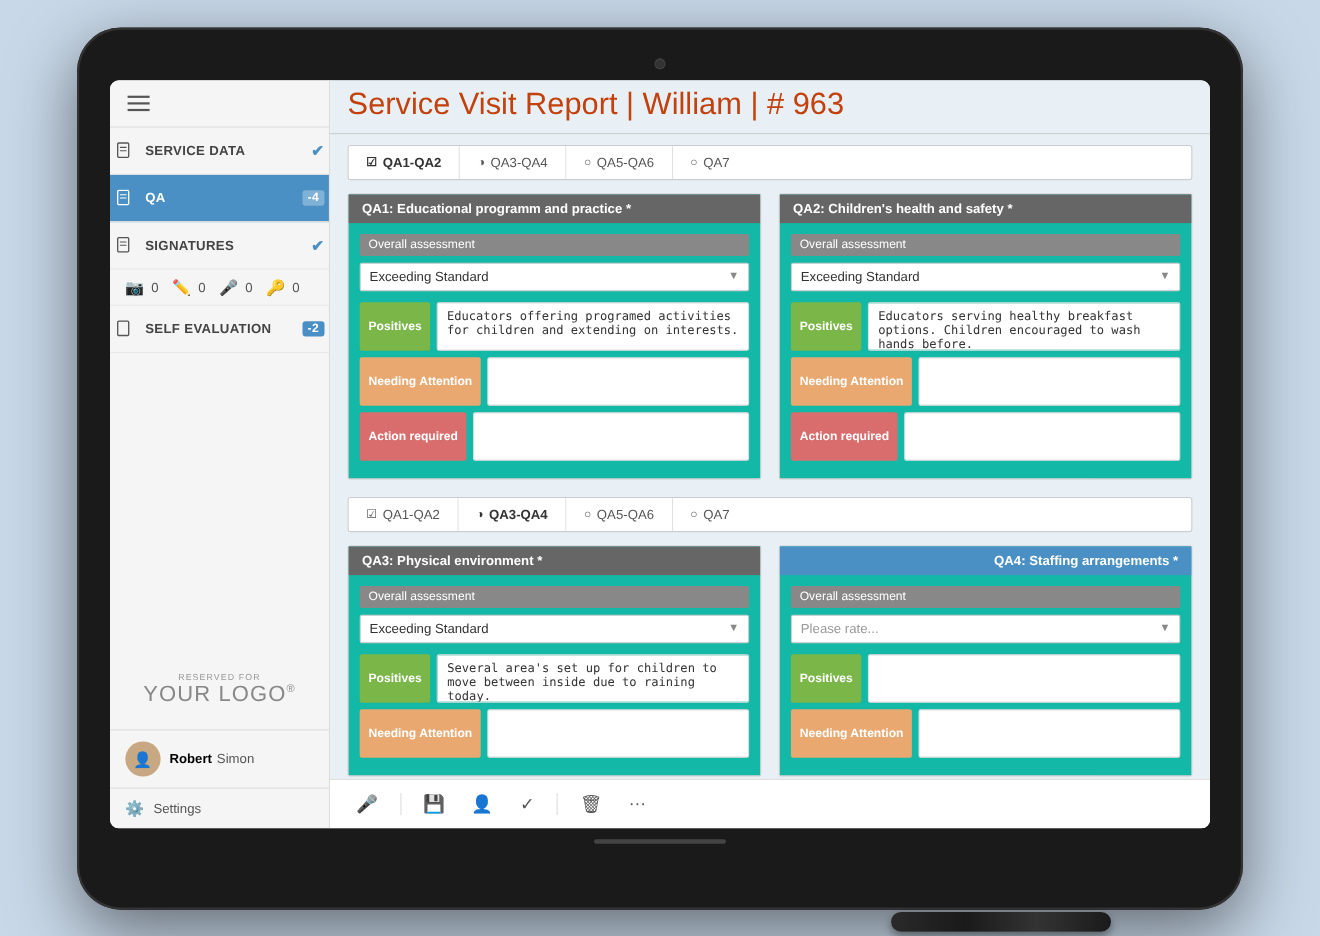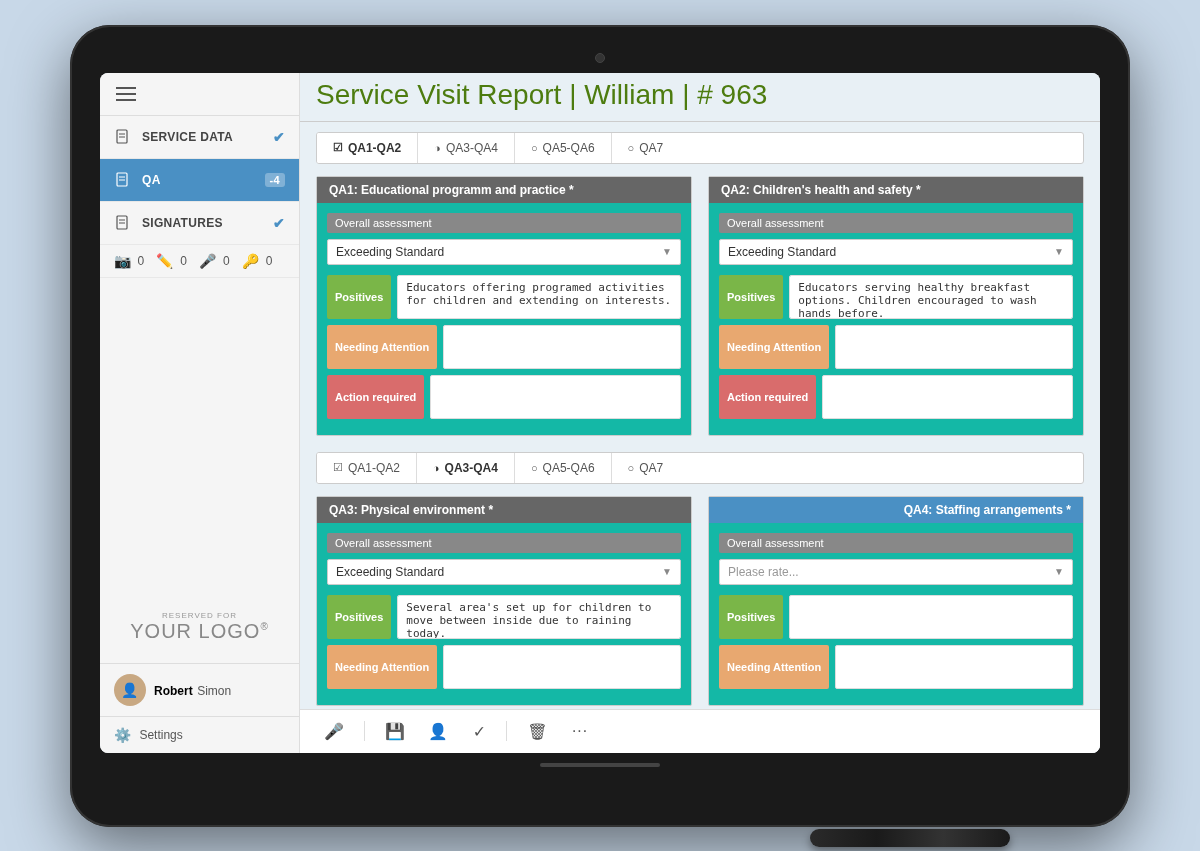--- a/index.html
+++ b/index.html
@@ -74,21 +74,21 @@
       background: #555;
     }
 
     .sidebar-nav {
       flex: 1;
     }
 
     .nav-item {
       display: flex;
       align-items: center;
-      padding: 12px 14px;
+      padding: 12px 4px;
       border-bottom: 1px solid #e8e8e8;
       cursor: pointer;
       font-size: 12px;
       font-weight: 600;
       color: #444;
       text-transform: uppercase;
       letter-spacing: 0.3px;
     }
 
     .nav-item.active {
@@ -235,21 +235,21 @@
     }
 
     .app-header strong {
       font-weight: 700;
     }
 
     .page-title {
       padding: 6px 16px 10px;
       font-size: 28px;
       font-weight: 300;
-      color: #4d7c0f;
+      color: #c2410c;
       border-bottom: 1px solid #ccc;
     }
 
     .content-area {
       flex: 1;
       overflow-y: auto;
       padding: 10px 16px;
     }
 
     
@@ -513,20 +513,29 @@
             <div class="nav-sub-icon-item">
               <span class="sub-icon-symbol">🎤</span>
               <span>0</span>
             </div>
             <div class="nav-sub-icon-item">
               <span class="sub-icon-symbol">🔑</span>
               <span>0</span>
             </div>
           </div>
 
+          <div class="nav-item">
+            <div class="nav-icon">
+              <svg width="16" height="16" viewBox="0 0 16 16">
+                  <rect x="2" y="1" width="10" height="13" rx="1" fill="none" stroke="#555" stroke-width="1.2"></rect>
+                </svg>
+            </div>
+            <span>SELF EVALUATION</span>
+            <span class="nav-badge">-2</span>
+          </div>
         </div>
 
         <div class="sidebar-logo">
           <div class="reserved-text">RESERVED FOR</div>
           <div class="logo-text">
             <span>YOUR LOGO</span><span class="logo-reg">®</span>
           </div>
         </div>
 
         <div class="sidebar-user">

